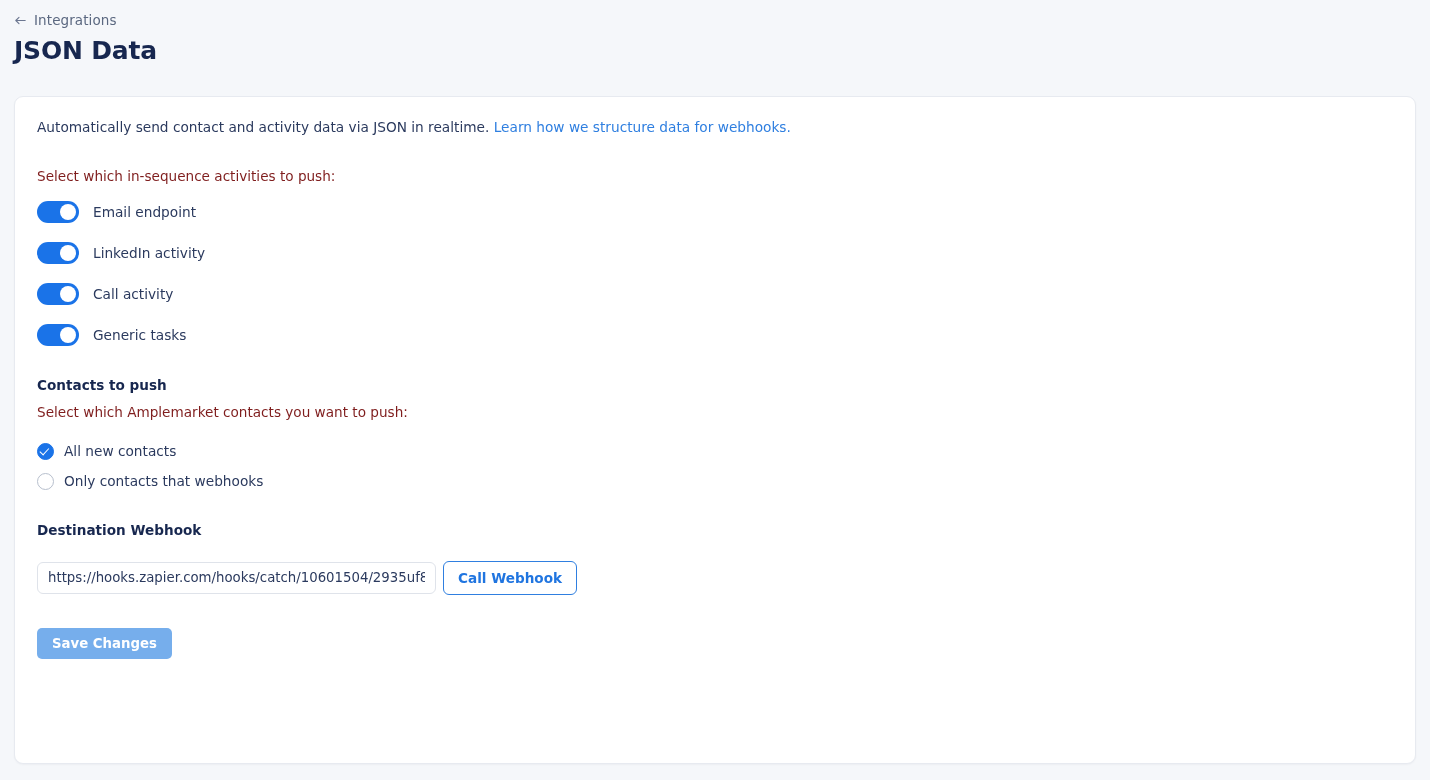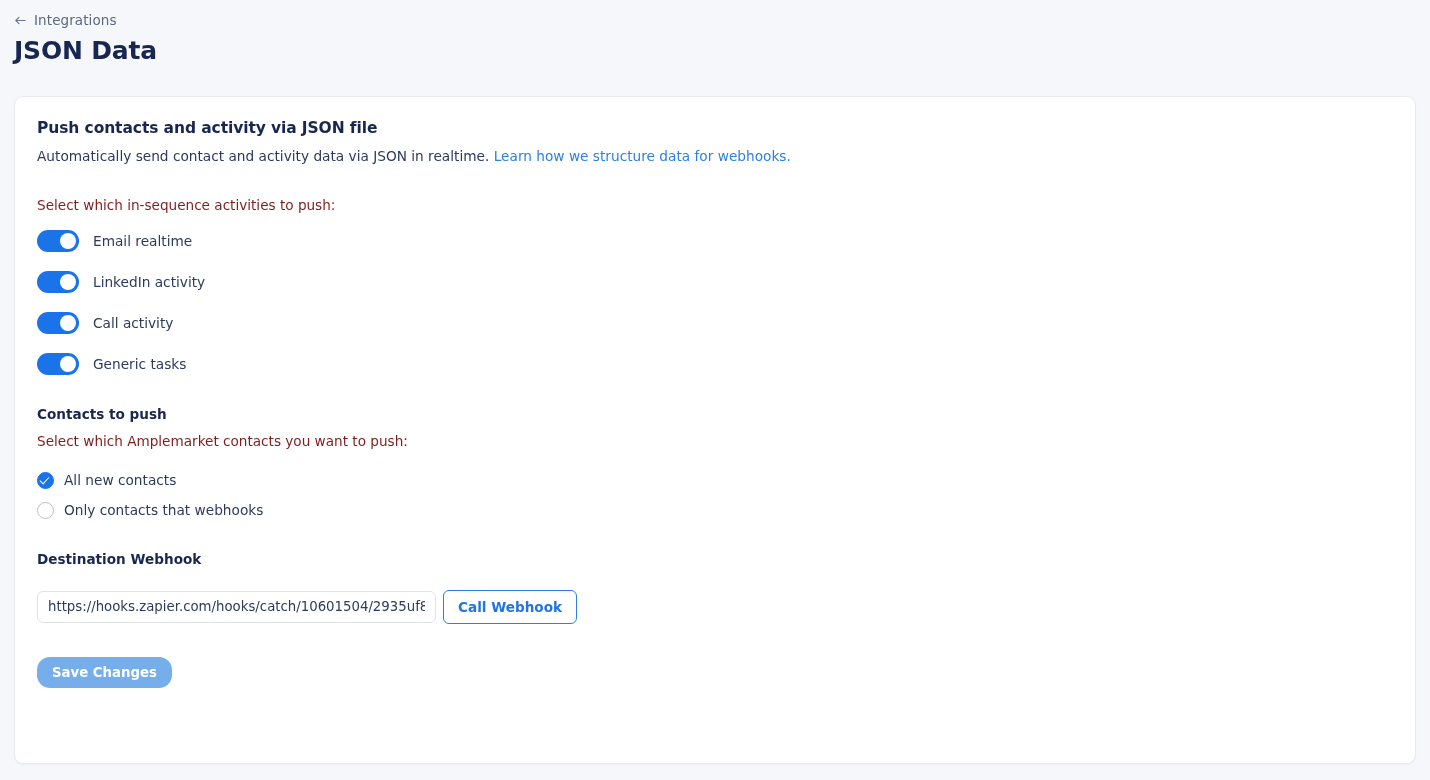--- a/index.html
+++ b/index.html
@@ -203,21 +203,21 @@
     cursor: pointer;
     white-space: nowrap;
   }
 
   
   .save-btn {
     margin-top: 33px;
     height: 31px;
     padding: 0 15px;
     border: none;
-    border-radius: 13px;
+    border-radius: 5px;
     background: #76aeec;
     color: #ffffff;
     font-family: "DejaVu Sans", "Liberation Sans", sans-serif;
     font-size: 13.3px;
     font-weight: bold;
     cursor: pointer;
   }
 </style>
 </head>
 <body>
@@ -229,38 +229,37 @@
     </svg>
   </span>
   <span class="crumb-label">Integrations</span>
 </div>
 
 <div class="page-title">JSON Data</div>
 
 <div class="card">
   <div class="card-inner">
 
-    <div class="card-title">Push contacts and activity via JSON file</div>
 
     <p class="card-sub">
       <span>Automatically send contact and activity data via JSON in realtime.</span>
       <a href="#">Learn how we structure data for webhooks.</a>
     </p>
 
     
     <div class="section">
       <p class="section-desc">Select which in-sequence activities to push:</p>
 
       <div class="toggle-list">
 
         <div class="toggle-row">
           <span class="toggle on">
               <span class="knob"></span>
             </span>
-          <span class="toggle-label">Email realtime</span>
+          <span class="toggle-label">Email endpoint</span>
         </div>
 
         <div class="toggle-row">
           <span class="toggle on">
               <span class="knob"></span>
             </span>
           <span class="toggle-label">LinkedIn activity</span>
         </div>
 
         <div class="toggle-row">

